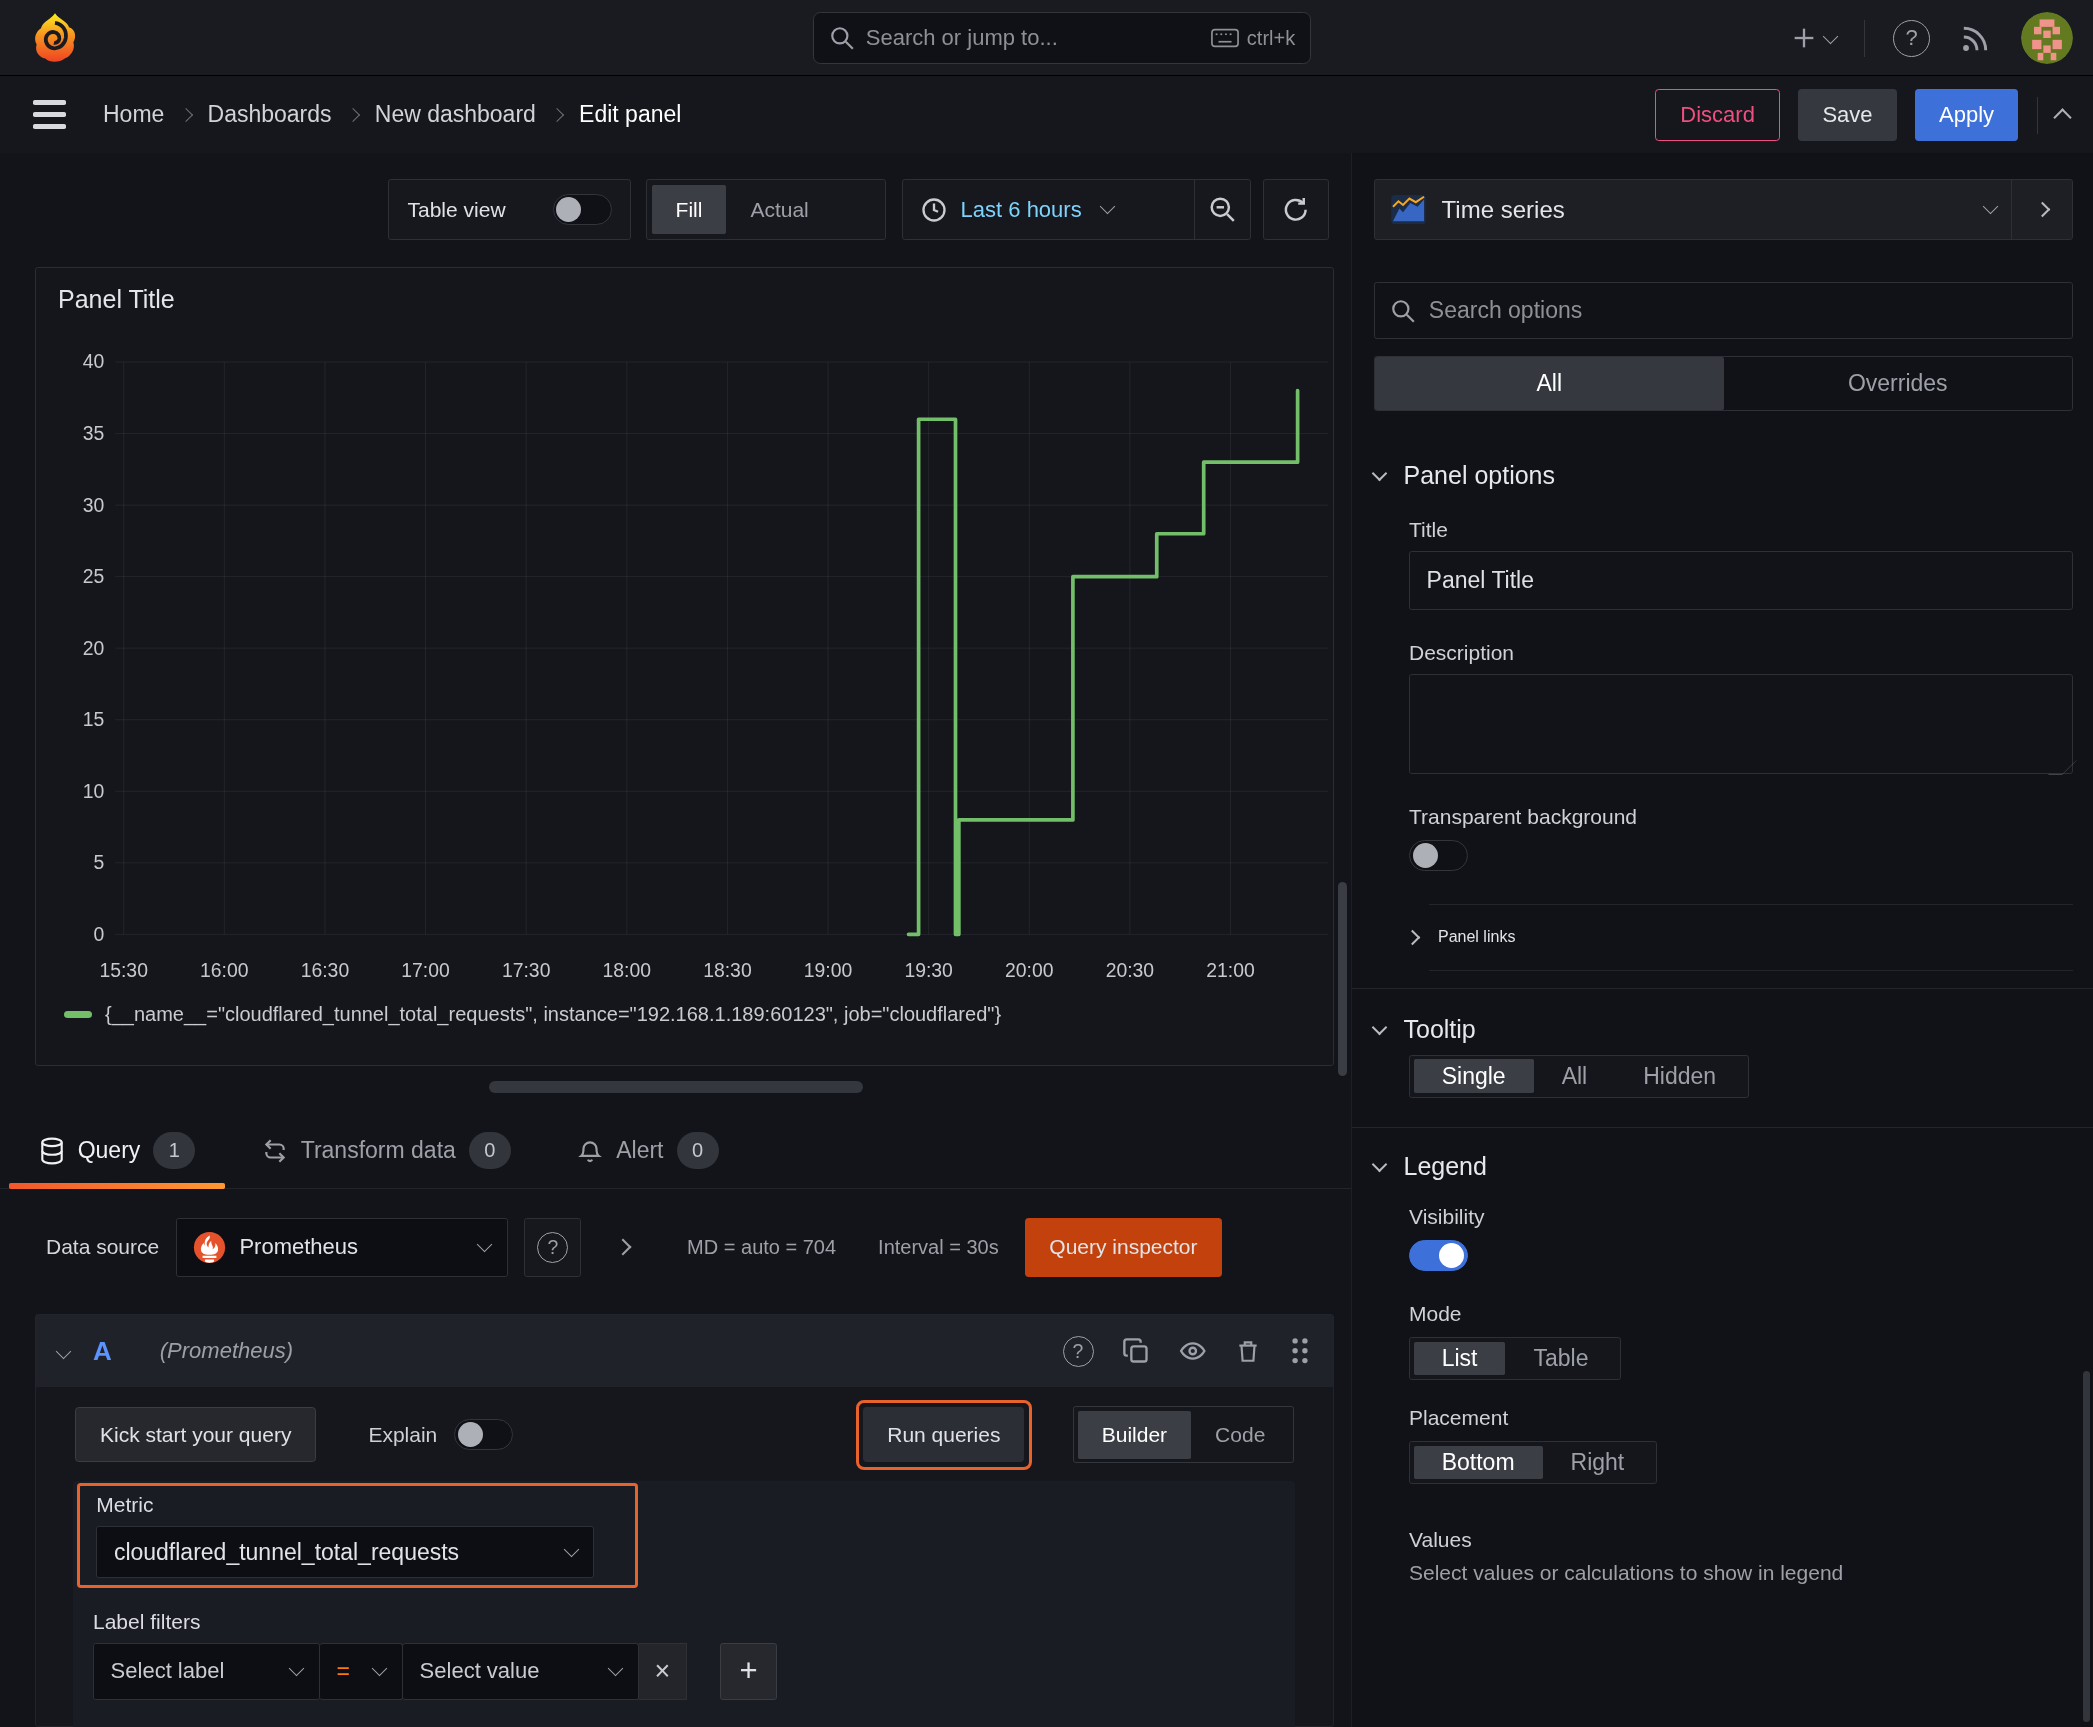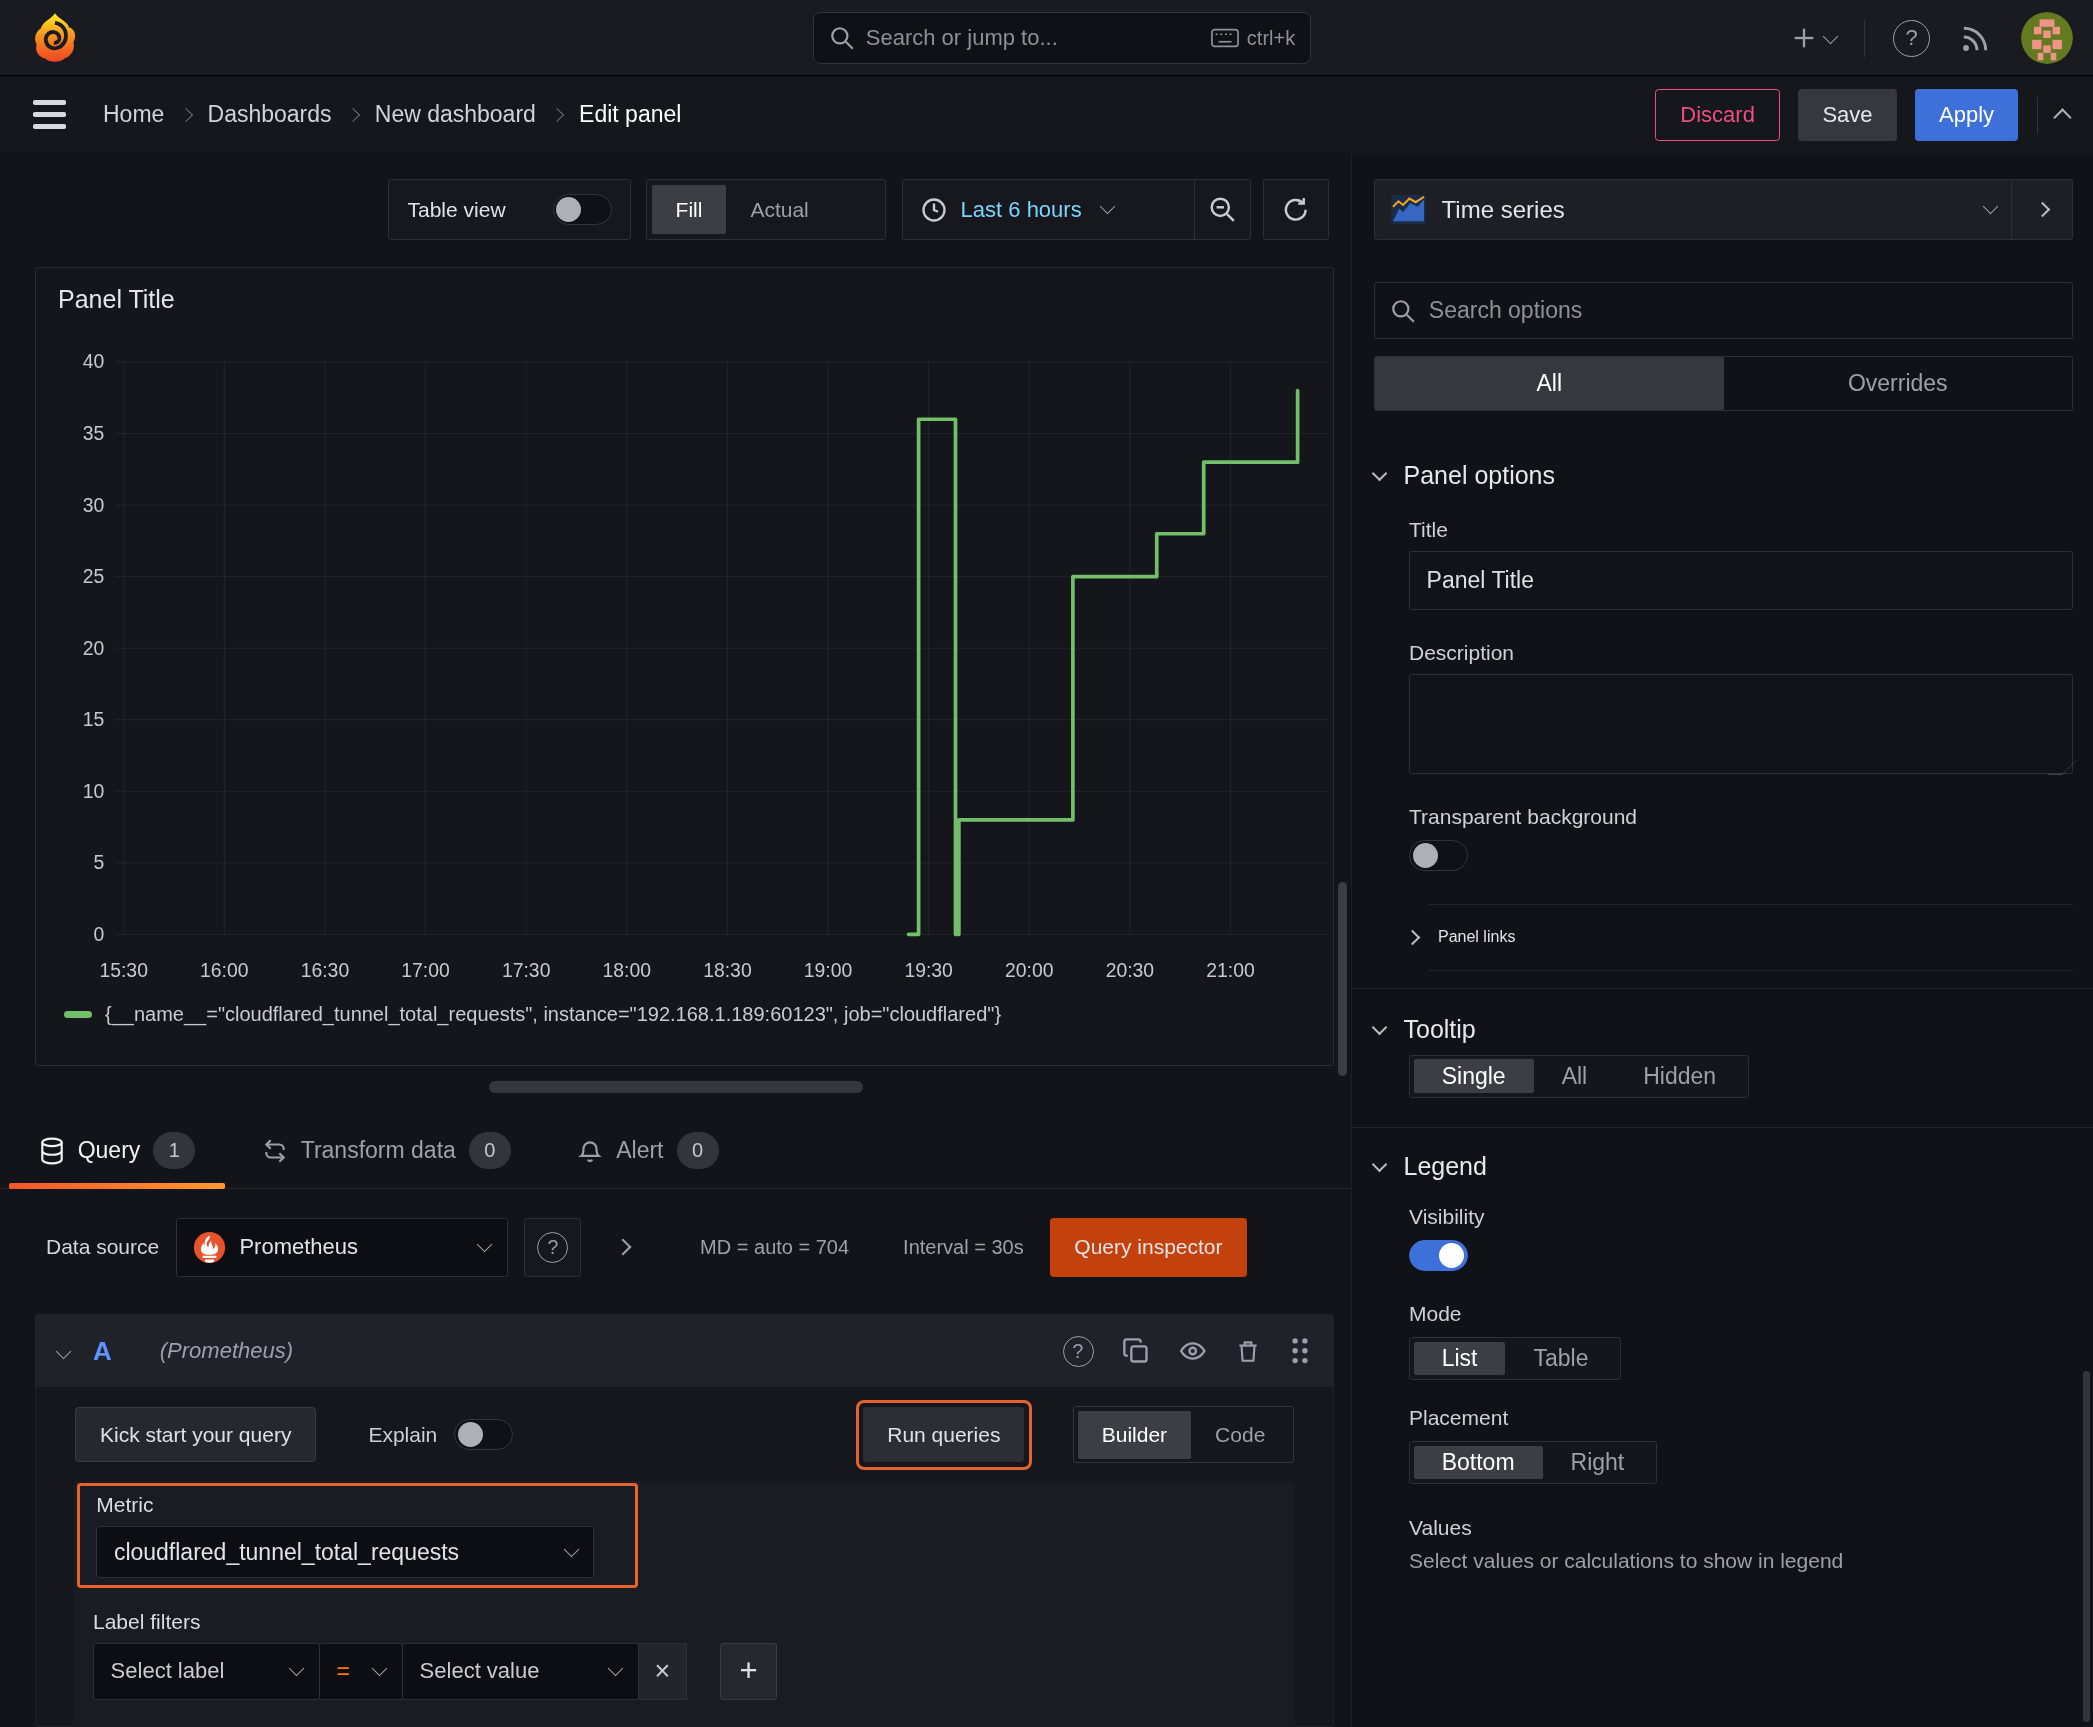--- a/index.html
+++ b/index.html
@@ -81,21 +81,21 @@
   .count-pill{min-width:42px;height:37px;border-radius:18.5px;background:#33353c;color:#c7c8cd;font-size:20px;display:flex;align-items:center;justify-content:center;padding:0 11px;}
 
   
   .ds-row{position:absolute;left:0;top:1057px;width:1351px;height:74px;display:flex;align-items:center;padding-left:46px;gap:16.6px;}
   .ds-label{font-size:21px;color:#d5d6dc;}
   .select{height:59px;background:var(--input);border:0.9px solid var(--border);border-radius:2.8px;display:flex;align-items:center;padding:0 16.6px;gap:13px;cursor:pointer;}
   .caret{width:11px;height:11px;border-right:1.8px solid #9da0a8;border-bottom:1.8px solid #9da0a8;transform:rotate(45deg);margin-top:-5.5px;}
   .icn-circle{width:31px;height:31px;border-radius:50%;border:1.8px solid #9da0a8;color:#9da0a8;font-size:19.4px;display:flex;align-items:center;justify-content:center;}
   .ds-help{width:57px;height:59px;border:0.9px solid var(--border);border-radius:2.8px;display:flex;align-items:center;justify-content:center;background:#17181e;cursor:pointer;}
   .chev-right{width:12px;height:12px;border-right:2.8px solid #9da0a8;border-top:2.8px solid #9da0a8;transform:rotate(45deg);}
-  .ds-stats{color:var(--text2);font-size:20px;display:flex;gap:54px;margin-left:55px;}
+  .ds-stats{color:var(--text2);font-size:20px;display:flex;gap:42px;margin-left:42px;}
   .btn-inspector{background:#c2410c;color:#e3e4e8;font-size:21px;height:59px;margin-left:10px;}
 
   
   .qcard{position:absolute;left:35px;top:1161px;width:1299px;height:413px;background:#16171d;border:0.9px solid #22242b;border-radius:2.8px;}
   .q-header{height:72px;background:#202229;display:flex;align-items:center;padding:0 22px;gap:24px;}
   .q-letter{color:var(--bluetxt);font-size:26px;font-weight:bold;}
   .q-ds{color:#9da0a8;font-size:22px;font-style:italic;margin-left:24px;}
   .q-icons{margin-left:auto;display:flex;align-items:center;gap:28px;color:#9da0a8;}
   .q-toolbar{height:81px;display:flex;align-items:center;padding:0 39px;gap:28px;margin-top:7.4px;}
   .btn-ghost{background:#26282e;border:0.9px solid #3a3d44;color:#e0e1e6;font-size:21px;height:55px;}
@@ -564,19 +564,19 @@
       <div class="side-label" style="margin-top:26px">Mode</div>
       <div class="seg-group" style="margin-top:11px">
         <button class="seg2 on">List</button>
         <button class="seg2">Table</button>
       </div>
       <div class="side-label" style="margin-top:26px">Placement</div>
       <div class="seg-group" style="margin-top:11px">
         <button class="seg2 on">Bottom</button>
         <button class="seg2">Right</button>
       </div>
-      <div class="side-label" style="margin-top:32px">Values</div>
+      <div class="side-label" style="margin-top:44px">Values</div>
       <div class="values-help">Select values or calculations to show in legend</div>
     </div>
     <div class="side-scrollbar"></div>
   </aside>
 </div>
 
 
 </body></html>

